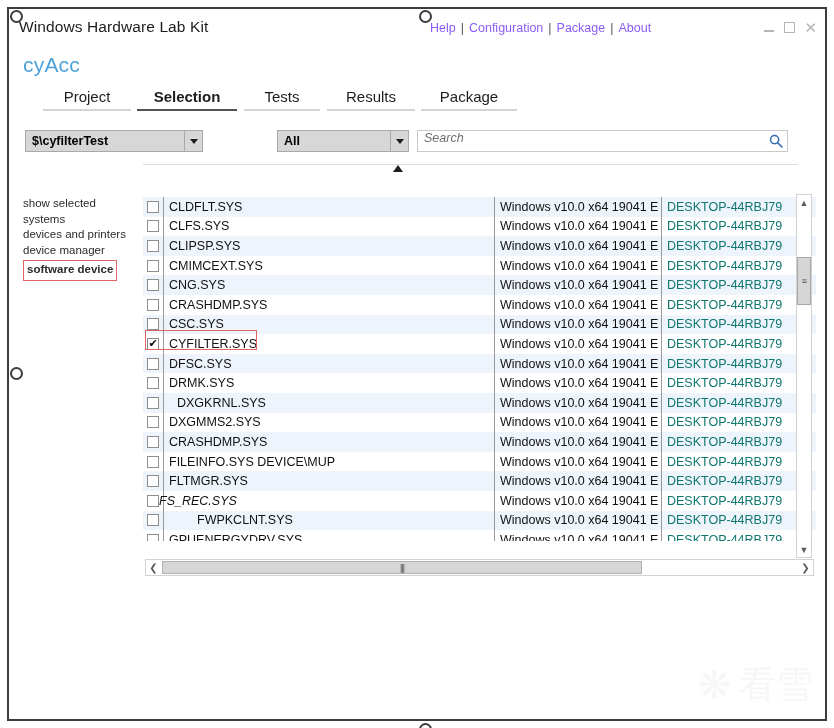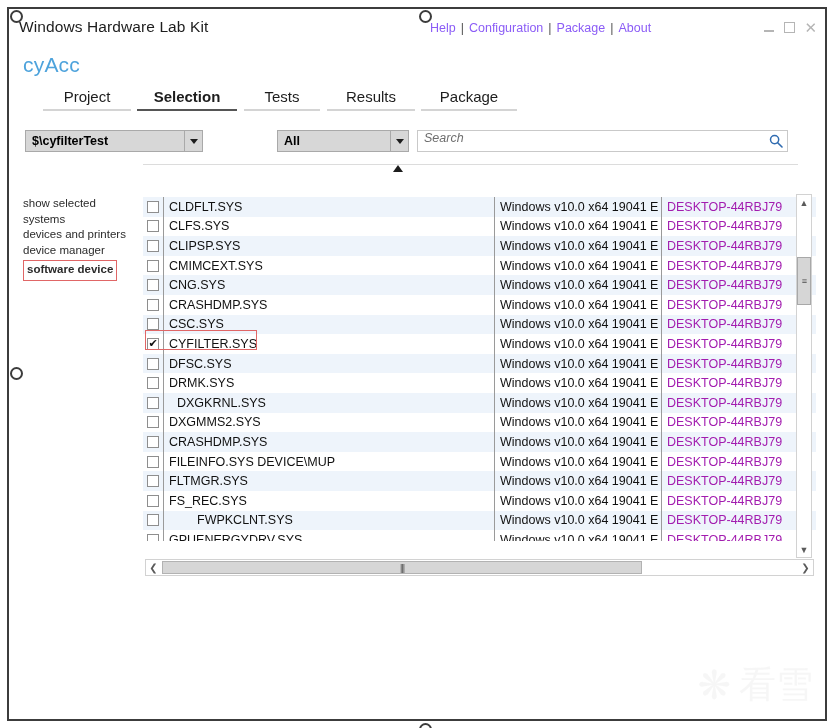--- a/index.html
+++ b/index.html
@@ -290,21 +290,21 @@
     width: 160px;
     font-size: 12.5px;
     color: #111;
     white-space: nowrap;
     overflow: hidden;
   }
   .cell-mach {
     position: absolute;
     left: 524px;
     font-size: 12.5px;
-    color: #a21caf;
+    color: #0f766e;
     white-space: nowrap;
   }
   .vrule {
     position: absolute;
     top: 0; width: 1px; height: 100%;
     background: #9a9a9a;
   }
   .vr1 { left: 20px; }
   .vr2 { left: 351px; }
   .vr3 { left: 518px; }
@@ -612,21 +612,21 @@
             <div class="cell-check"></div>
             <div class="cell-name" style="left: 26px;">FLTMGR.SYS</div>
             <div class="cell-plat" style="left: 357px;">Windows v10.0 x64 19041 E</div>
             <div class="cell-mach" style="left: 524px;">DESKTOP-44RBJ79</div>
           </div>
           <div class="grow even">
             <div class="vrule vr1"></div>
             <div class="vrule vr2"></div>
             <div class="vrule vr3"></div>
             <div class="cell-check"></div>
-            <div class="cell-name" style="left: 26px;">FS_REC.SYS</div>
+            <div class="cell-name" style="left: 16px; font-style: italic;">FS_REC.SYS</div>
             <div class="cell-plat" style="left: 357px;">Windows v10.0 x64 19041 E</div>
             <div class="cell-mach" style="left: 524px;">DESKTOP-44RBJ79</div>
           </div>
           <div class="grow odd">
             <div class="vrule vr1"></div>
             <div class="vrule vr2"></div>
             <div class="vrule vr3"></div>
             <div class="cell-check"></div>
             <div class="cell-name" style="left: 26px; margin-left: 28px;">FWPKCLNT.SYS</div>
             <div class="cell-plat" style="left: 357px;">Windows v10.0 x64 19041 E</div>

